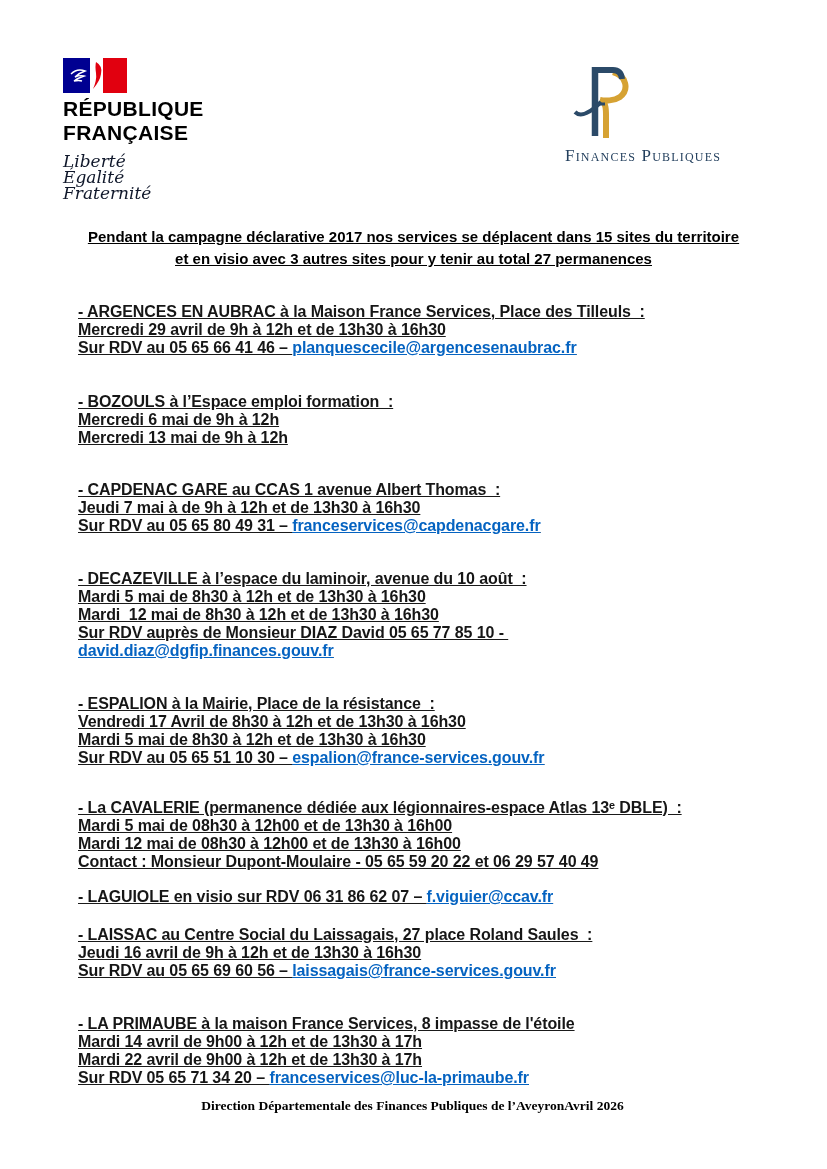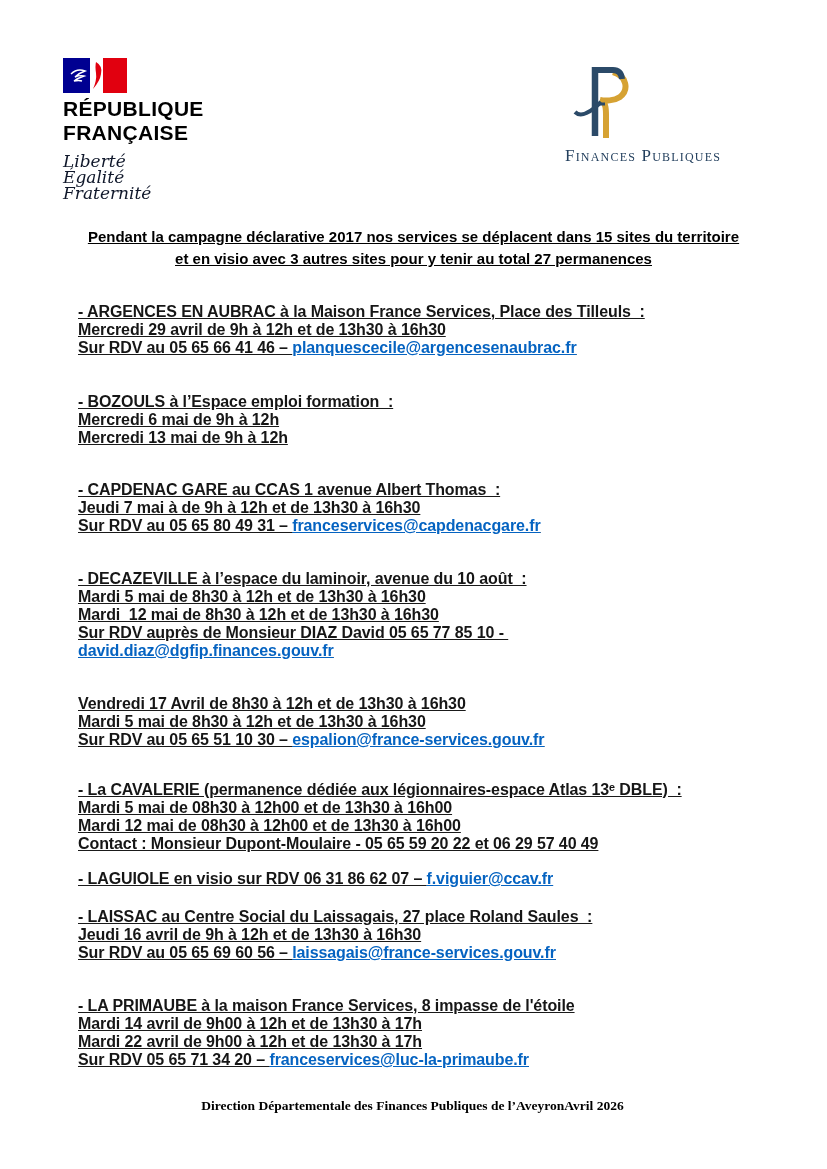--- a/index.html
+++ b/index.html
@@ -166,20 +166,21 @@
     </section>
 
     <section class="sec s4">
       <p>- DECAZEVILLE à l’espace du laminoir, avenue du 10 août  :</p>
       <p>Mardi 5 mai de 8h30 à 12h et de 13h30 à 16h30</p>
       <p>Mardi  12 mai de 8h30 à 12h et de 13h30 à 16h30</p>
       <p><span>Sur RDV auprès de Monsieur DIAZ David 05 65 77 85 10 - </span><a href="#" class="mail">david.diaz@dgfip.finances.gouv.fr</a></p>
     </section>
 
     <section class="sec s5">
+      <p>- ESPALION à la Mairie, Place de la résistance  :</p>
       <p>Vendredi 17 Avril de 8h30 à 12h et de 13h30 à 16h30</p>
       <p>Mardi 5 mai de 8h30 à 12h et de 13h30 à 16h30</p>
       <p><span>Sur RDV au 05 65 51 10 30 – </span><a href="#" class="mail">espalion@france-services.gouv.fr</a></p>
     </section>
 
     <section class="sec s6">
       <p>- La CAVALERIE (permanence dédiée aux légionnaires-espace Atlas 13ᵉ DBLE)  :</p>
       <p>Mardi 5 mai de 08h30 à 12h00 et de 13h30 à 16h00</p>
       <p>Mardi 12 mai de 08h30 à 12h00 et de 13h30 à 16h00</p>
       <p>Contact : Monsieur Dupont-Moulaire - 05 65 59 20 22 et 06 29 57 40 49</p>

